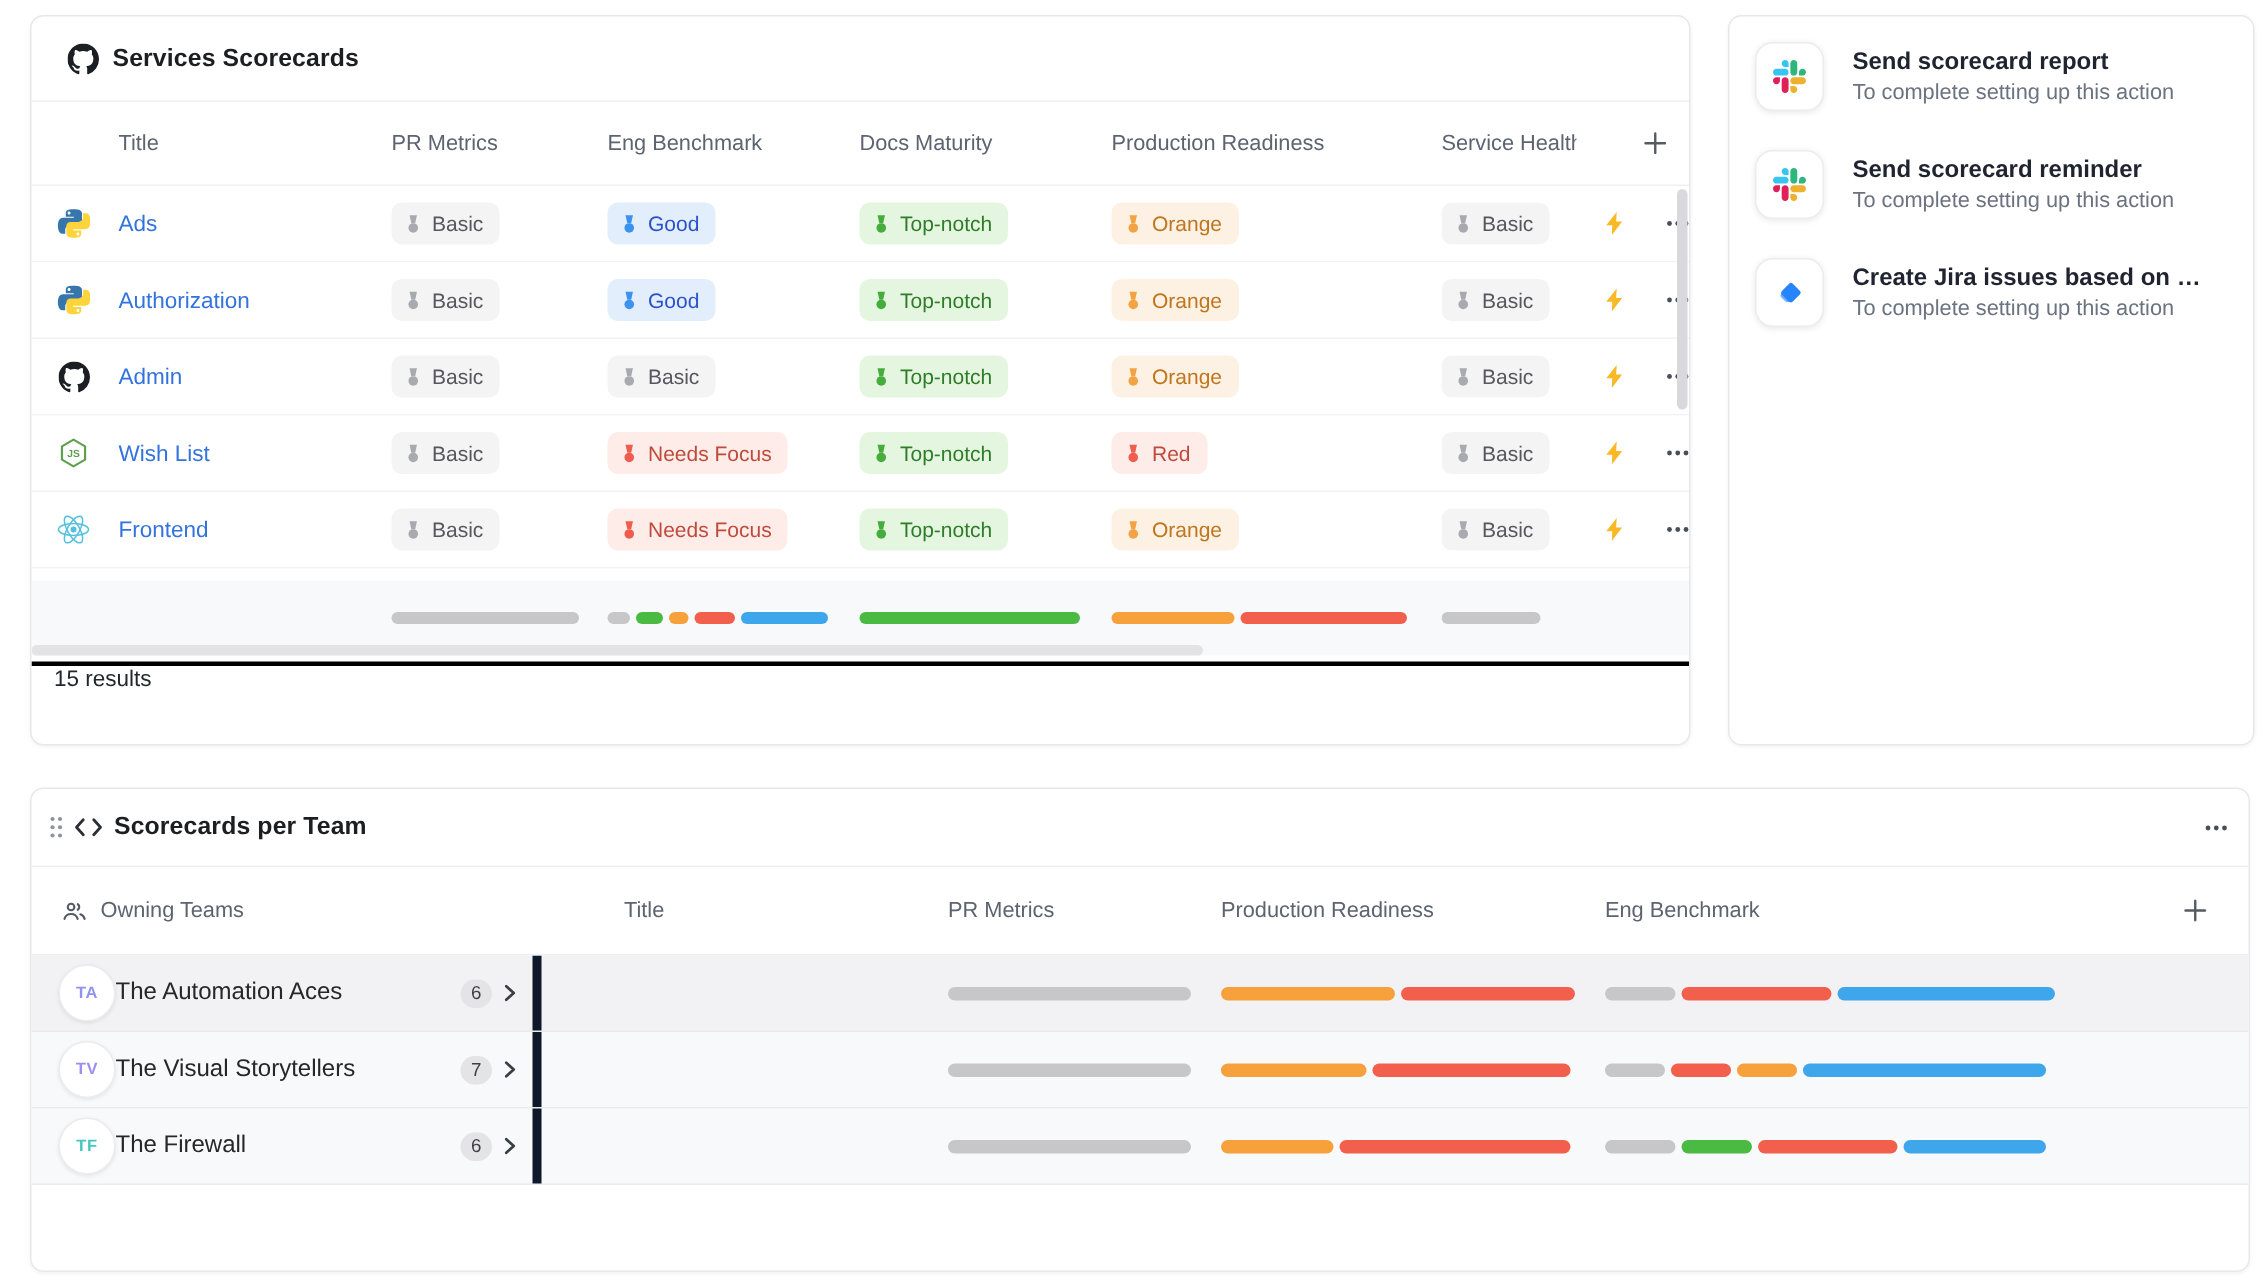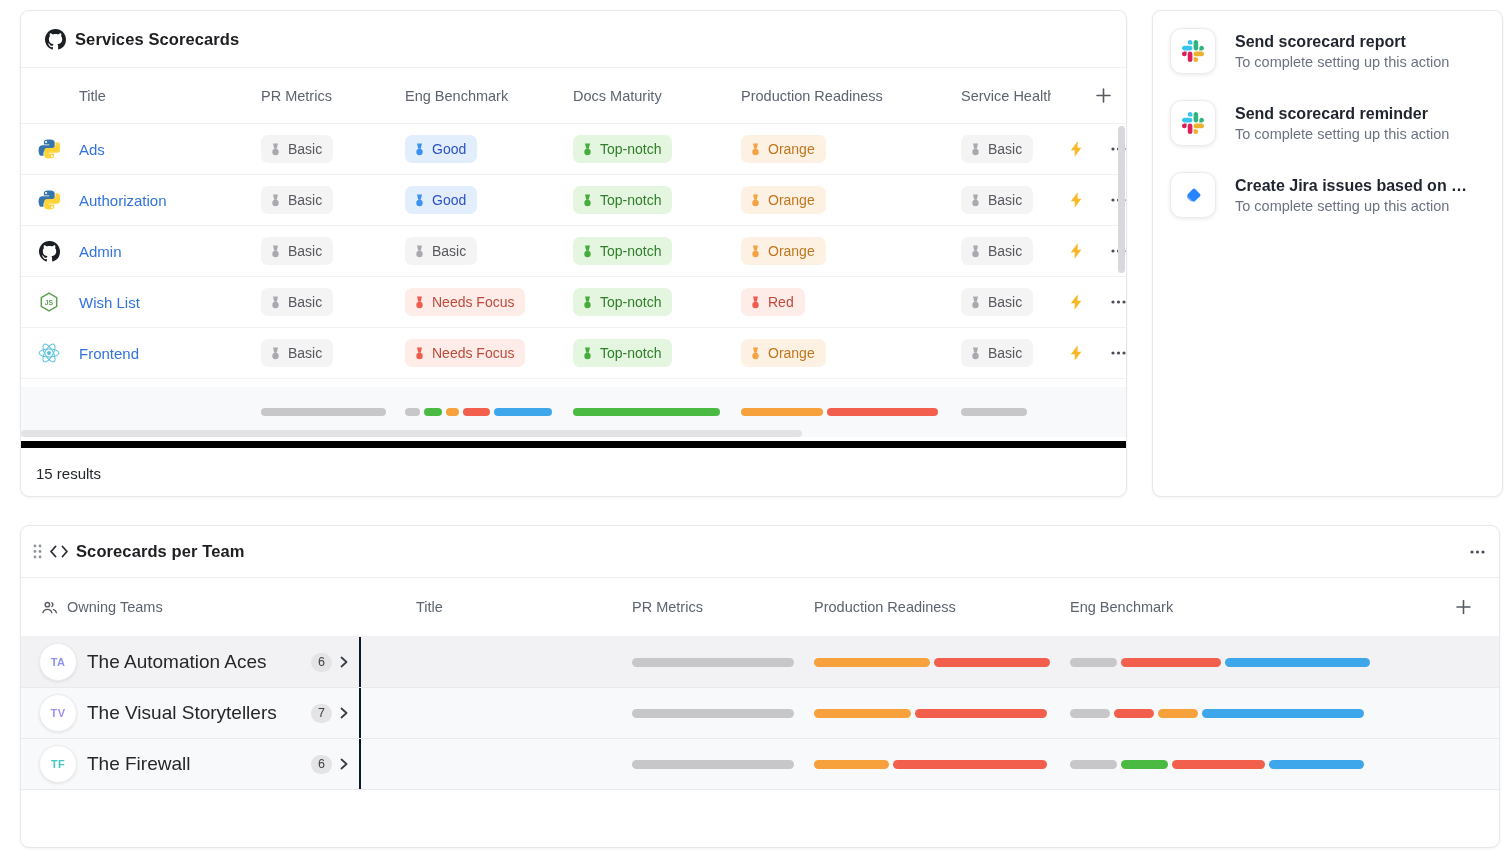--- a/index.html
+++ b/index.html
@@ -39,21 +39,21 @@
   .b-icon{display:inline-flex}
 
   .sc-summary{display:flex;align-items:center;height:50px;margin-top:8px;background:#f8f9fb}
   .bars{display:flex;gap:4px;align-items:center}
   .seg{display:inline-block;height:8px;border-radius:4px}
   .teams-seg .seg{height:9px;border-radius:5px}
 
   .hscroll{position:absolute;left:0;bottom:4px;width:781px;height:7px;border-radius:4px;background:#e3e3e6}
   .vscroll{position:absolute;right:1px;top:58px;width:7px;height:147px;border-radius:4px;background:#d9d9dd}
 
-  .sc-foot{height:57px;display:flex;align-items:center;padding-left:15px;border-top:7px solid #000000;
+  .sc-foot{height:57px;display:flex;padding-left:15px;border-top:3px solid #000000;
            font-size:15px;color:#23262b;box-sizing:border-box}
 
   .plus-btn,.menu-btn{background:none;border:none;padding:2px;cursor:pointer;display:inline-flex;align-items:center}
   .bolt{cursor:pointer;display:inline-flex}
 
   
   #card-actions .card-head{padding:0 20px;gap:10px}
   .action-list{padding:18px 0 0 17px}
   .action-item{display:flex;align-items:center;gap:19px;height:44px;margin-bottom:28px;cursor:pointer}
   .app-tile{width:44px;height:44px;border-radius:12px;background:#fff;border:1px solid #ececef;
@@ -64,25 +64,25 @@
   
   #card-teams .card-head{height:52px;padding:0 12px;gap:8px}
   .head-spacer{flex:1}
   .t-colhead{display:flex;align-items:center;height:58px;border-bottom:1px solid #eef0f2;
              color:#5d6470;font-size:14.5px;position:relative}
   .t-owning{width:340px;padding-left:20px;gap:9px}
   .t-title{width:271px;padding-left:55px}
   .t-pr{width:182px}.t-prod{width:256px}.t-eng{flex:1}
   .t-plus{position:absolute;right:26px;top:50%;transform:translateY(-50%)}
   .team-row{display:flex;align-items:center;height:50px;border-bottom:1px solid #e9eaec;cursor:pointer}
-  .team-row .t-owning{height:100%;border-right:2px solid #0f172a;padding-left:18px;gap:0}
+  .team-row .t-owning{height:100%;border-right:6px solid #0f172a;padding-left:18px;gap:0}
   .avatar{width:36px;height:36px;border-radius:50%;background:#fff;border:1px solid #ececef;
           box-shadow:0 1px 3px rgba(0,0,0,.09);display:flex;align-items:center;justify-content:center;
           font-size:11px;font-weight:700;letter-spacing:.4px;flex-shrink:0}
-  .team-name{font-size:19px;color:#27272a;margin-left:10px}
+  .team-name{font-size:16px;color:#27272a;margin-left:0}
   .count-pill{margin-left:auto;background:#e4e4e7;color:#3f3f46;font-size:12.5px;
               border-radius:10px;padding:2px 7px;line-height:15px}
   .chev{margin:0 11px 0 8px;display:inline-flex}
 </style>
 </head>
 <body>
 
 <section class="card" id="card-services">
   <div class="card-head">
     <span class="icon">

